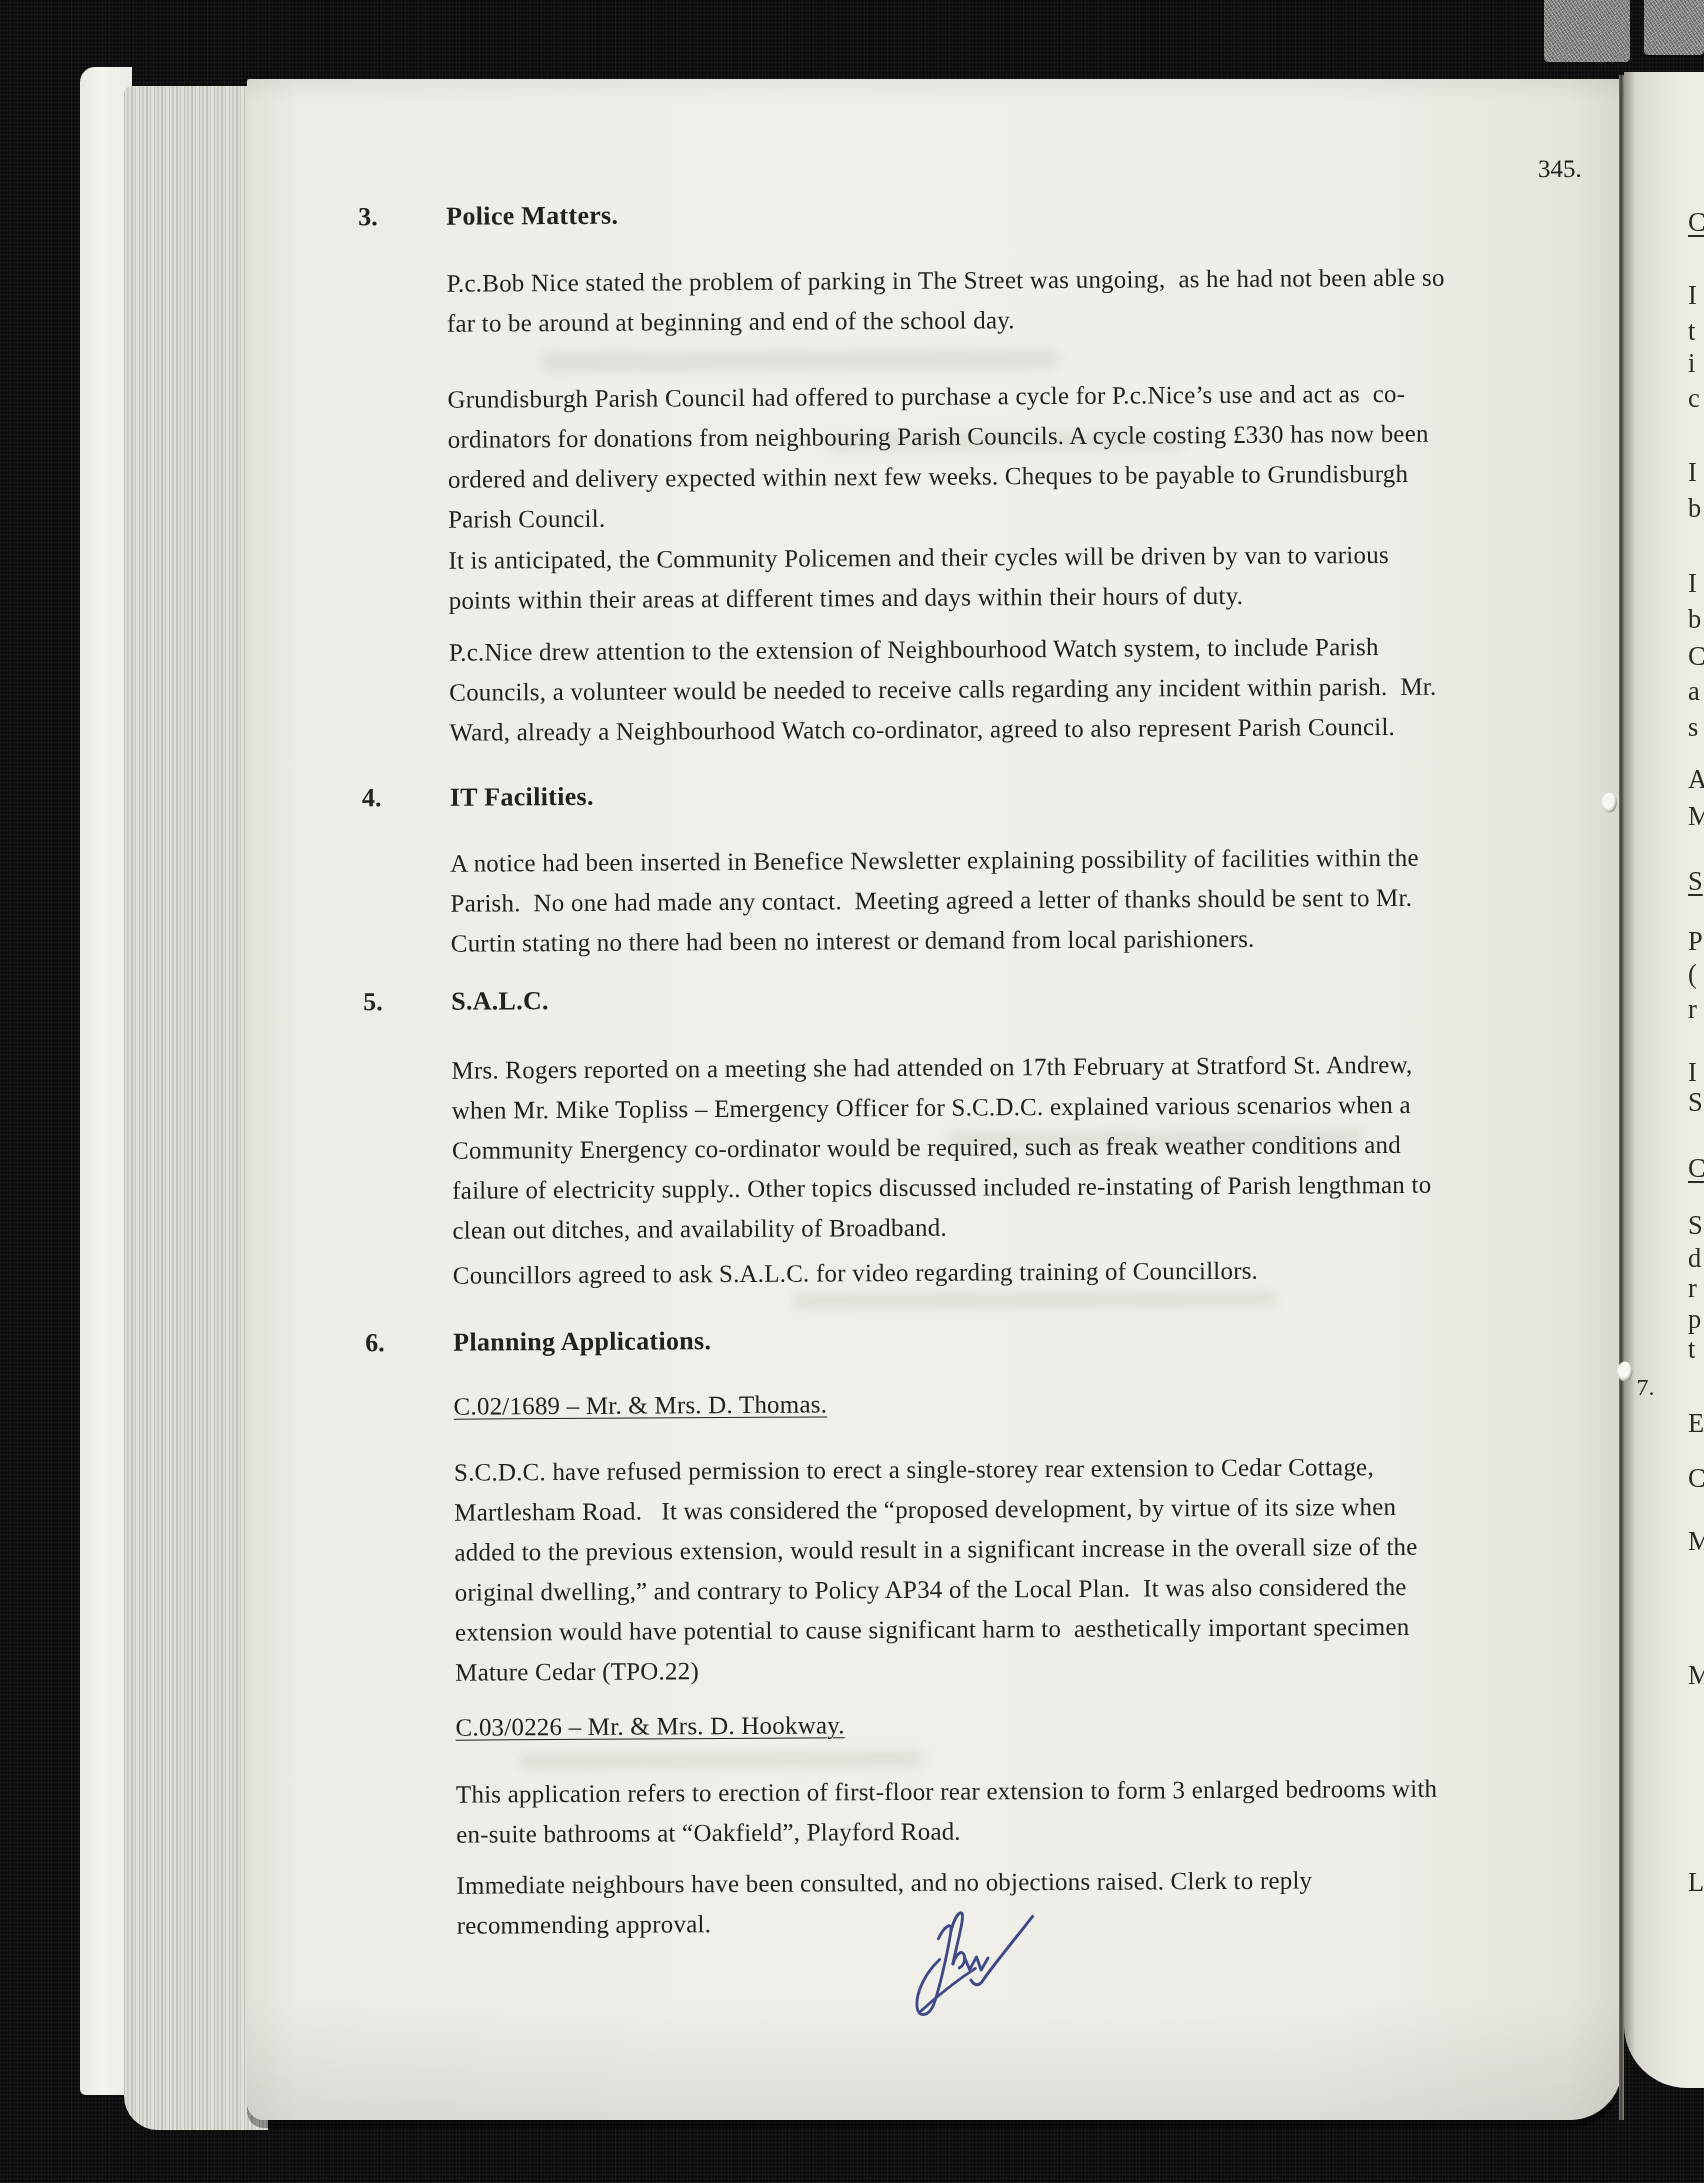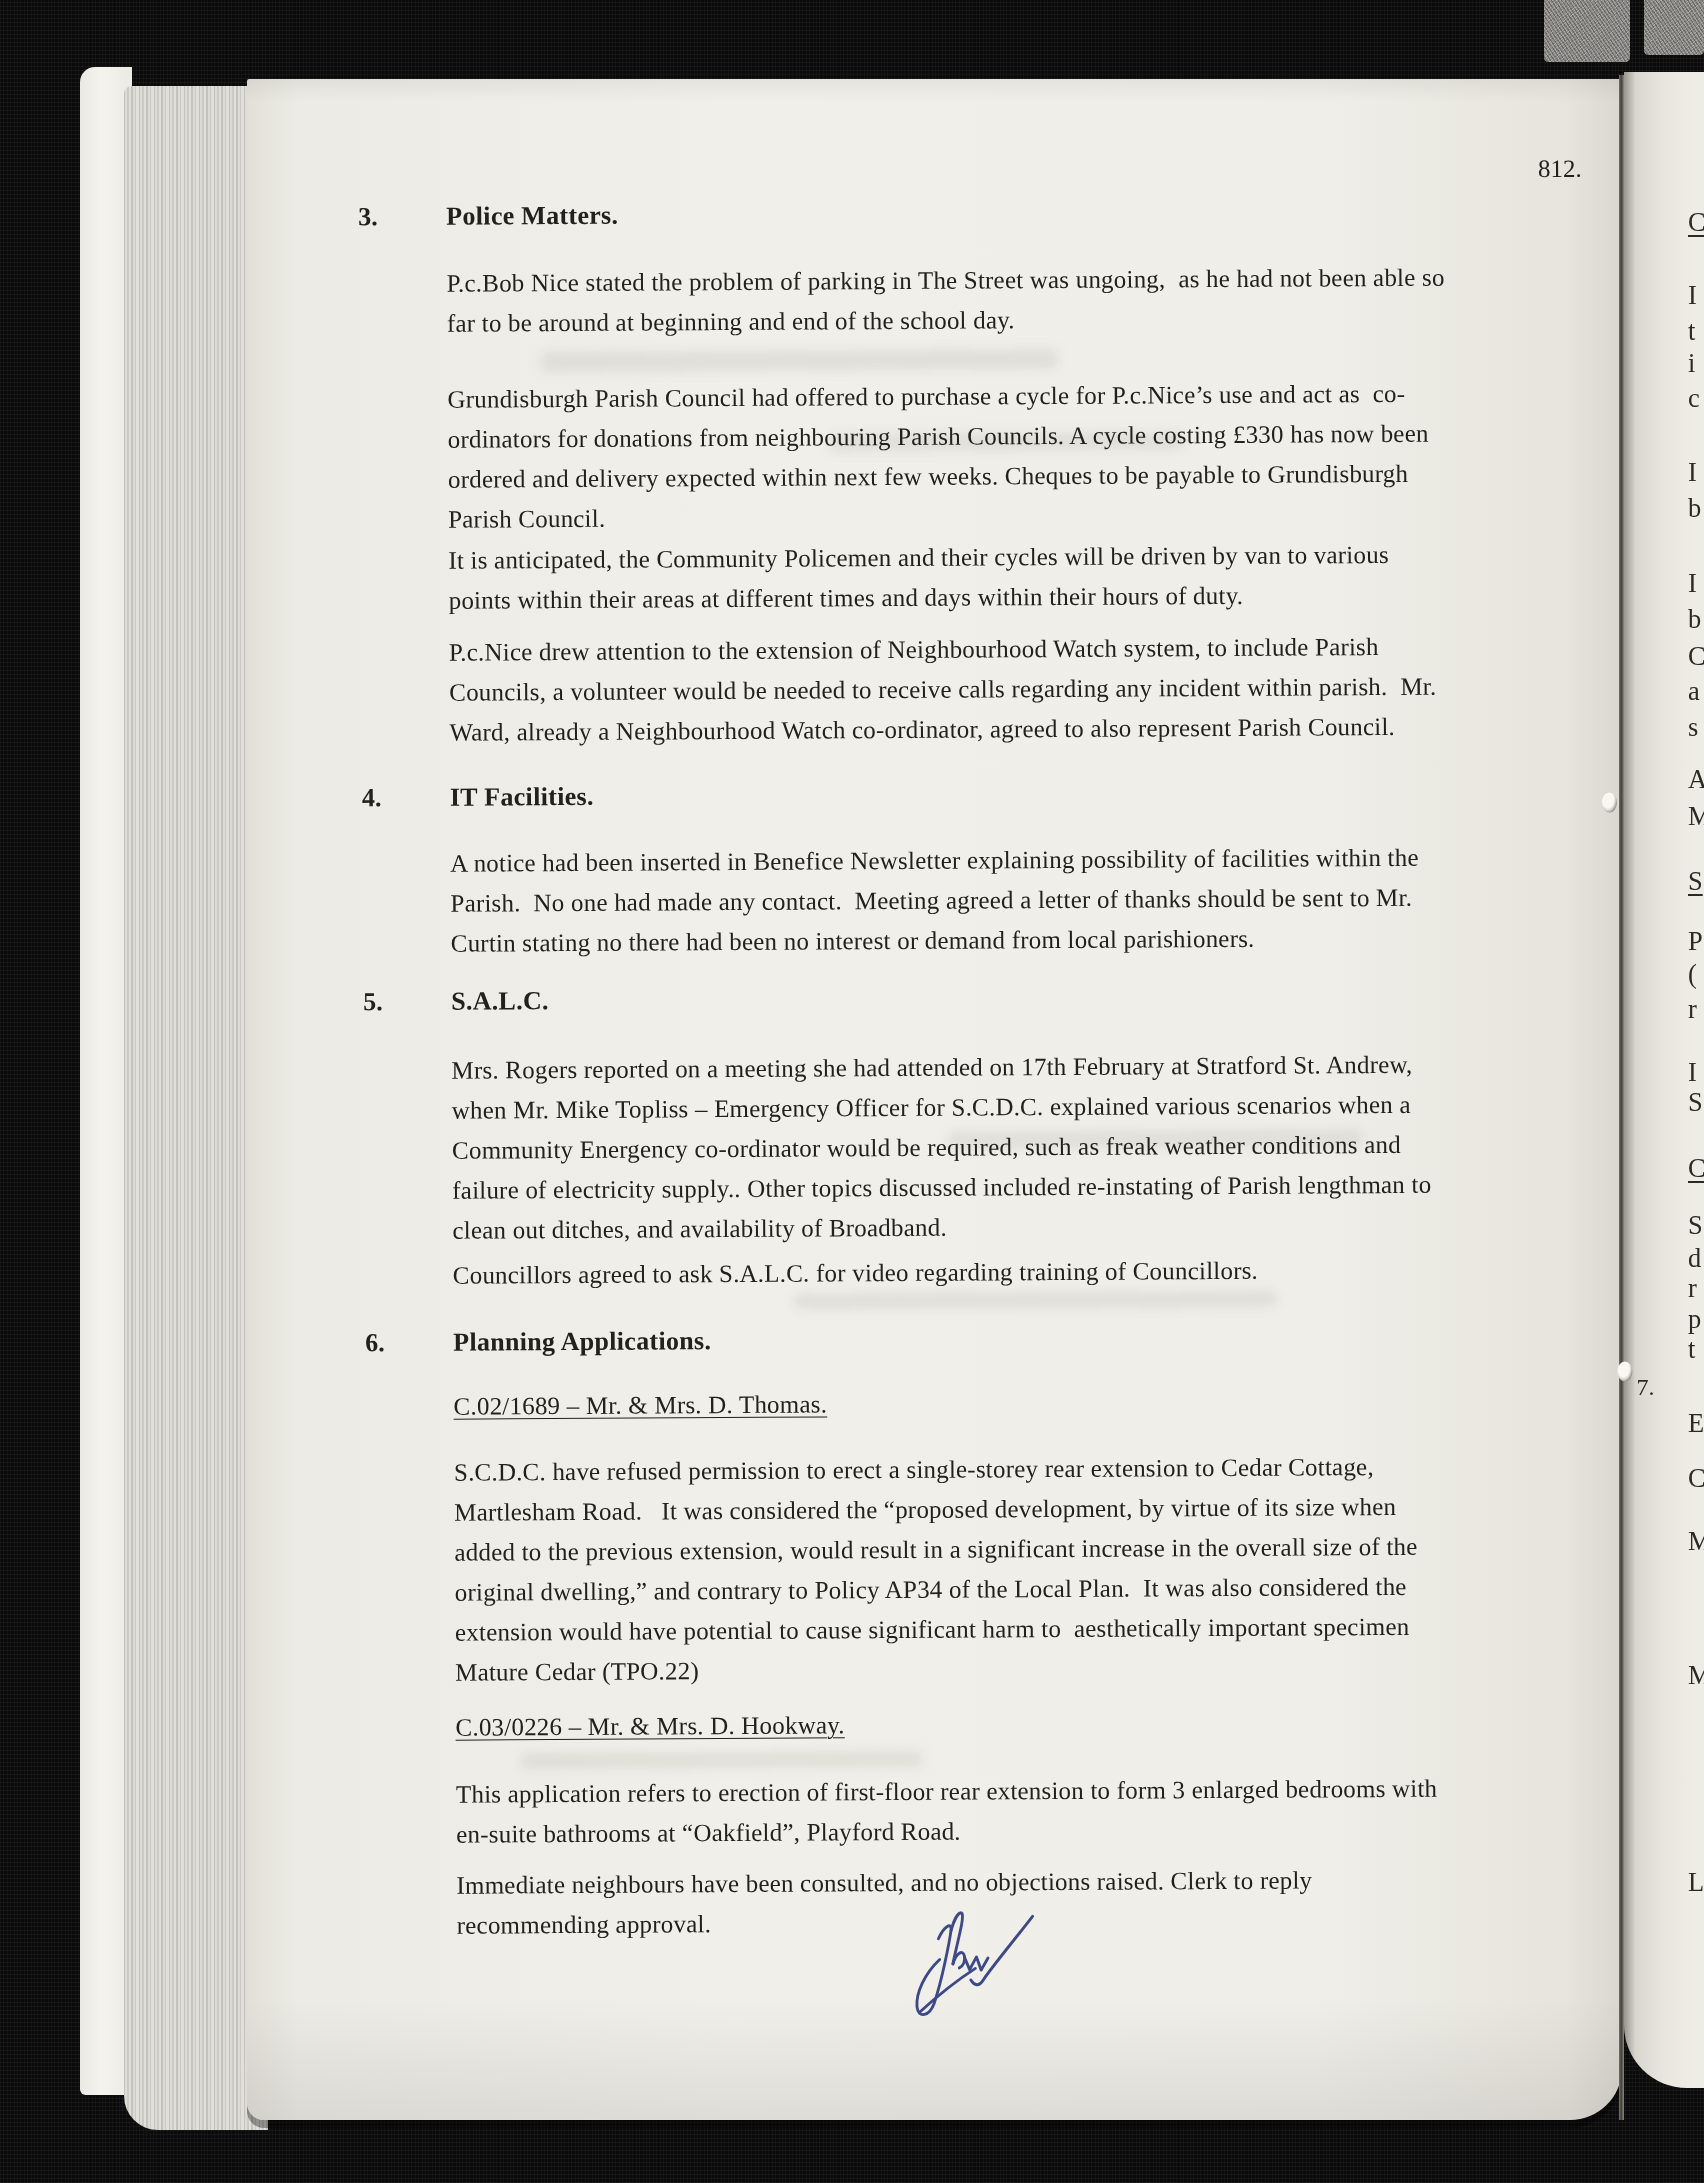--- a/index.html
+++ b/index.html
@@ -105,21 +105,21 @@
         <span style="top: 1463px;">C</span>
         <span style="top: 1526px;">M</span>
         <span style="top: 1660px;">M</span>
         <span style="top: 1867px;">L</span>
       </div>
     <div class="right-num">7.</div>
   </div>
 
   <div class="text-layer">
 
-    <div class="pageno">812.</div>
+    <div class="pageno">345.</div>
 
     <div class="smudge" style="left:546px;top:353px;width:517px;height:19.5px;"></div>
     <div class="smudge" style="left:833px;top:437px;width:356px;height:17px;"></div>
     <div class="smudge" style="left:948px;top:1135px;width:414px;height:17px;"></div>
     <div class="smudge" style="left:793px;top:1296px;width:483px;height:16px;"></div>
     <div class="smudge" style="left:517px;top:1754px;width:402px;height:16px;"></div>
 
     <div class="sec-num" style="top:202px;">3.</div>
     <div class="sec-head" style="top:202px;">Police Matters.</div>
     <div class="para" style="top:270px;">

